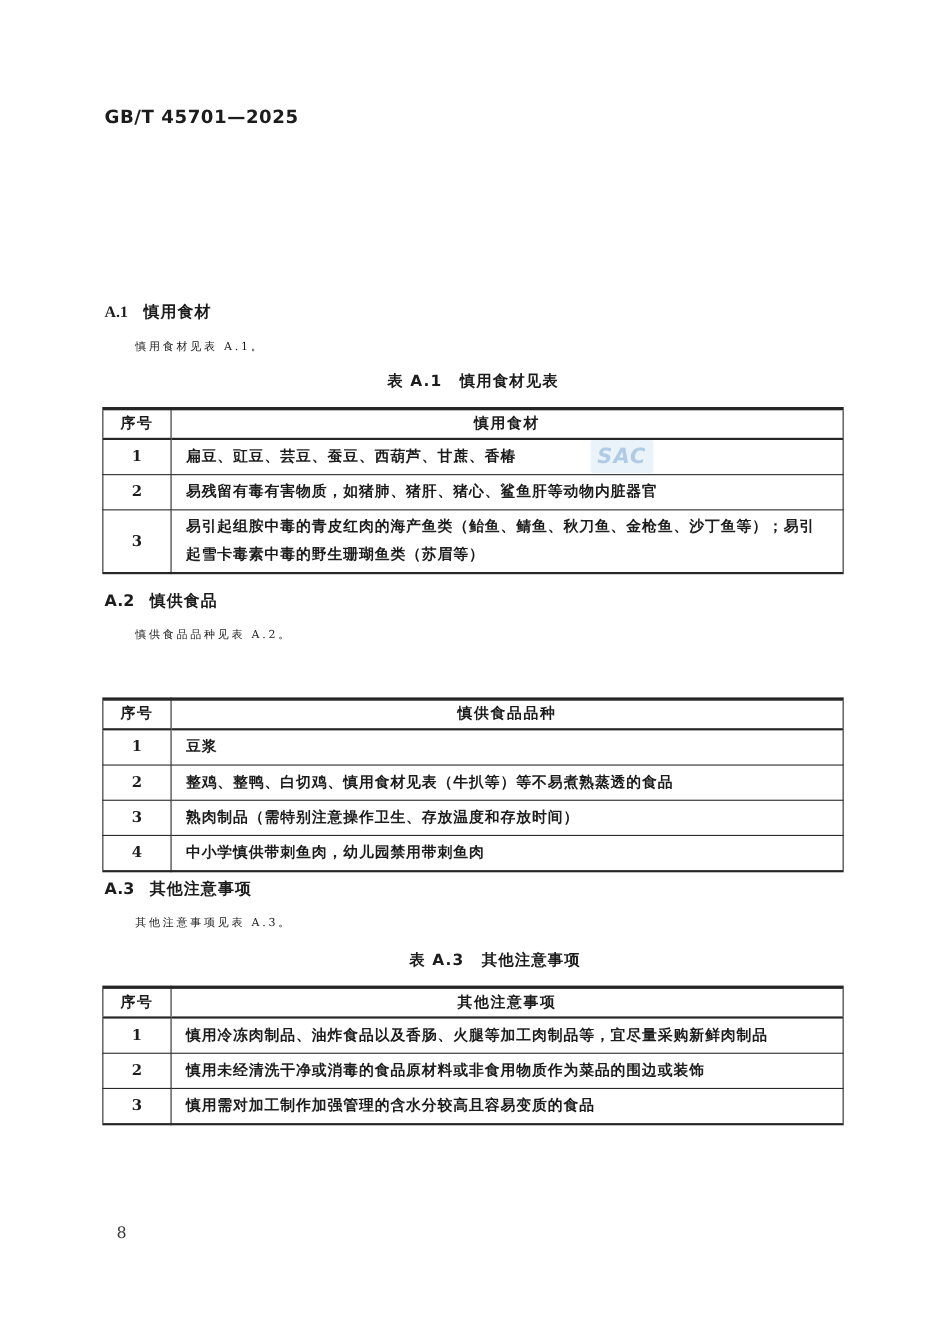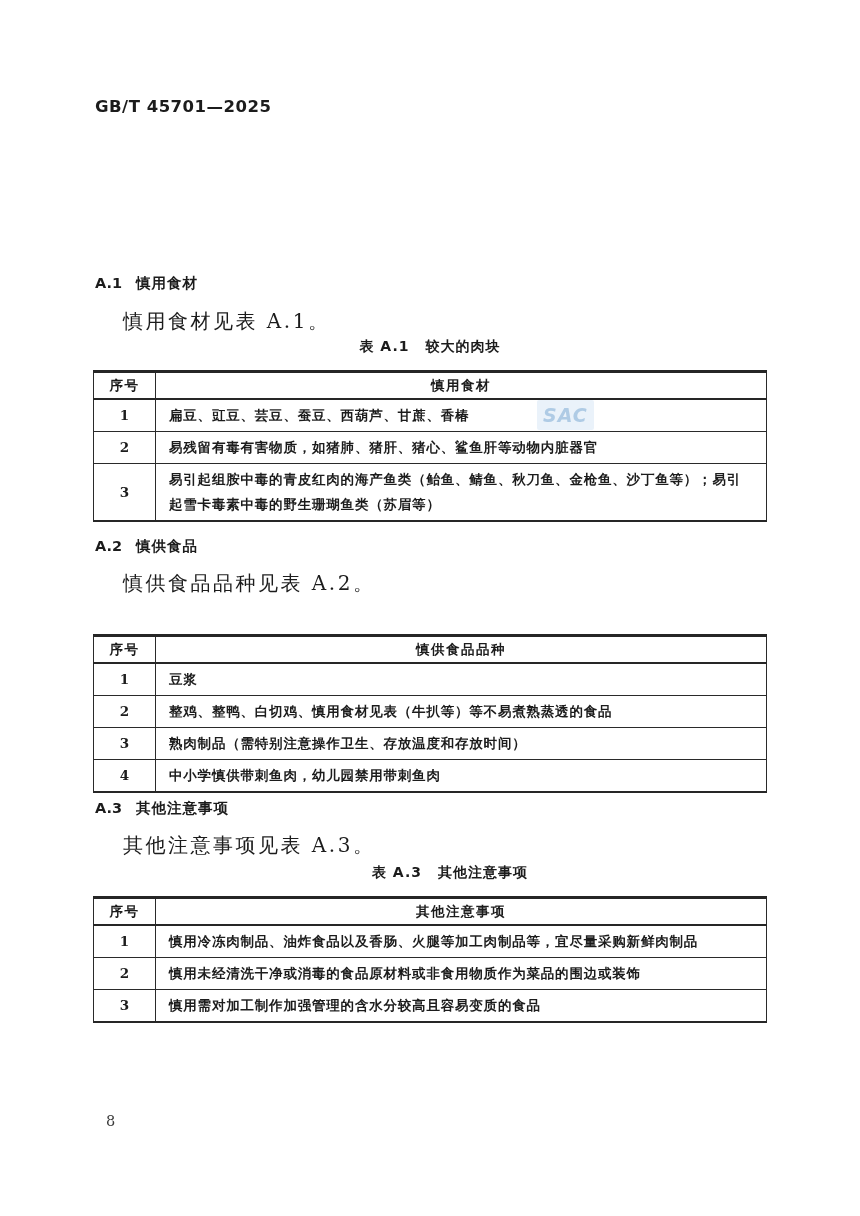--- a/index.html
+++ b/index.html
@@ -40,21 +40,21 @@
     left: 95px;
     font-family: "DejaVu Sans", "Liberation Sans", sans-serif;
     font-weight: bold;
     font-size: 14.5px;
     letter-spacing: 1px;
   }
   .section-heading .h-no { margin-right: 14px; letter-spacing: 0; }
   .intro {
     position: absolute;
     left: 123px;
-    font-size: 20px;
+    font-size: 10px;
     letter-spacing: 2.5px;
   }
   .table-caption {
     position: absolute;
     left: 0;
     width: 100%;
     text-align: center;
     font-family: "DejaVu Sans", "Liberation Sans", sans-serif;
     font-weight: bold;
     font-size: 14px;
@@ -108,21 +108,21 @@
     pointer-events: none;
   }
   .page-number {
     position: absolute;
     left: 106px;
     top: 1113px;
     font-size: 14.5px;
     color: #3a3a3a;
   }
   
-  #heading-a1 { top: 274px; }
+  #heading-a1 { top: 274px; font-family: Liberation Serif, serif; }
   #intro-a1   { top: 308px; }
   #caption-a1 { top: 338px; }
   #table-a1   { top: 370px; }
   #heading-a2 { top: 537px; }
   #intro-a2   { top: 570px; }
   #caption-a2 { top: 602px; }
   #table-a2   { top: 634px; }
   #heading-a3 { top: 799px; }
   #intro-a3   { top: 832px; }
   #caption-a3 { top: 864px; padding-left: 40px; }
@@ -134,21 +134,21 @@
 <div class="page">
 
   <div class="doc-header">GB/T 45701—2025</div>
 
 
   <div class="section-heading" id="heading-a1">
     <span class="h-no">A.1</span><span>慎用食材</span>
   </div>
   <p class="intro" id="intro-a1">慎用食材见表 A.1。</p>
   <div class="table-caption" id="caption-a1">
-    <span>表 A.1</span><span class="cap-title">较大的肉块</span>
+    <span>表 A.1</span><span class="cap-title">慎用食材见表</span>
   </div>
   <table class="std" id="table-a1">
     <thead>
       <tr>
         <th>序号</th>
         <th>慎用食材</th>
       </tr>
     </thead>
     <tbody>
       <tr>

